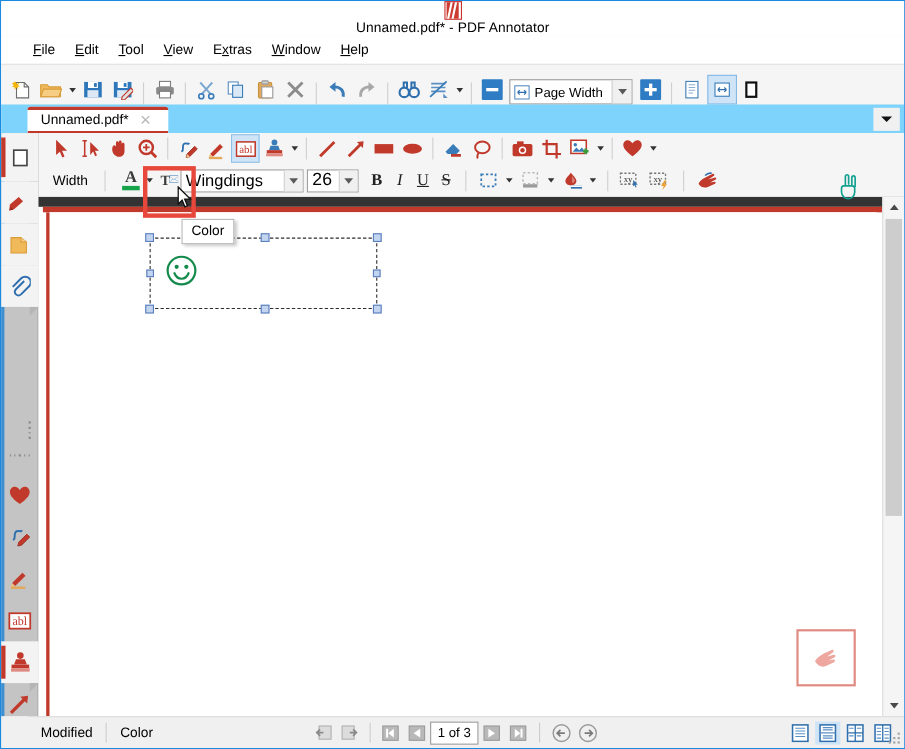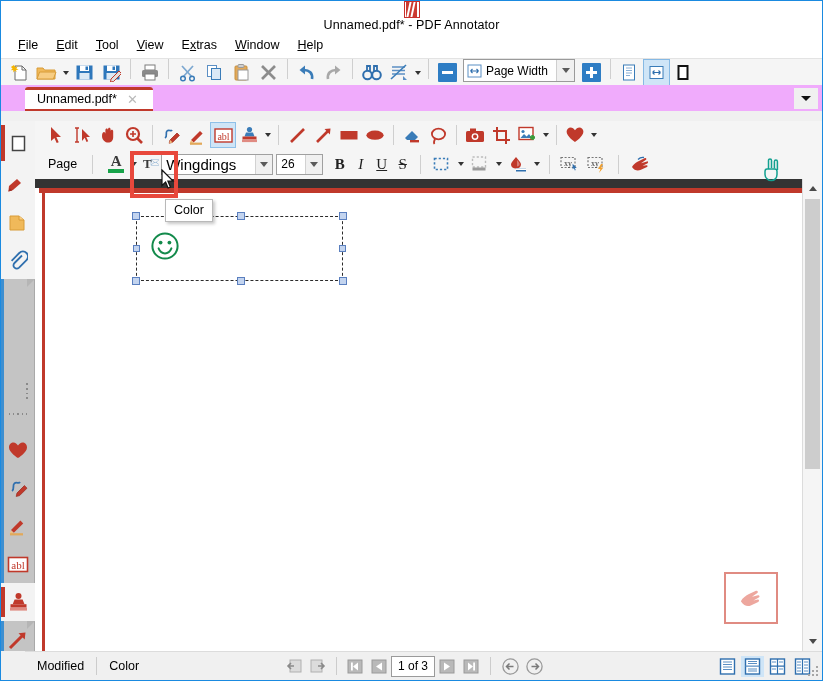--- a/index.html
+++ b/index.html
@@ -52,33 +52,33 @@
   .win-btn {
     width: 46px; height: 31px;
     display: flex; align-items: center; justify-content: center;
   }
   .win-btn svg { display: block; }
 
   
   .menubar {
     position: absolute; left: 0; top: 31px; right: 0; height: 26px;
     background: #ffffff;
-    display: flex; align-items: center; padding-left: 8px;
+    display: flex; align-items: center; padding-left: 20px;
   }
   .menu-item {
     padding: 4px 9px; font-size: 12.5px; color: #000; white-space: nowrap;
   }
   .menu-item u { text-decoration: underline; }
 
   
   .maintoolbar {
     position: absolute; left: 0; top: 57px; right: 0; height: 37px;
     background: #f5f5f5;
     border-top: 1px solid #e3e3e3;
-    display: flex; align-items: flex-start; padding-left: 5px;
+    display: flex; align-items: flex-end; padding-left: 5px;
   }
   .tb-btn {
     width: 27px; height: 27px;
     display: flex; align-items: center; justify-content: center;
     position: relative;
   }
   .tb-sep { width: 1px; height: 20px; background: #cfcfcf; margin: 0 5px; }
   .tb-caret {
     width: 11px; height: 27px;
     display: flex; align-items: center; justify-content: center;
@@ -104,22 +104,22 @@
     width: 19px; height: 19px; display:flex; align-items:center; justify-content:center;
     background: #2e7dc4; border-radius: 1px;
   }
   .sq-btn .pm-h { width: 11px; height: 2.5px; background:#fff; position:absolute; }
   .sq-btn .pm-v { width: 2.5px; height: 11px; background:#fff; position:absolute; }
 
   .tb-btn.active-blue { background: #cfe5f7; border: 1px solid #86b9e4; }
 
   
   .tabstrip {
-    position: absolute; left: 0; top: 84px; right: 0; height: 26px;
-    background: #f0abfc;
+    position: absolute; left: 0; top: 94px; right: 0; height: 26px;
+    background: #7dd3fc;
   }
   .doctab {
     position: absolute; left: 24px; top: 2px;
     height: 24px; min-width: 128px;
     background: #fff;
     border-top-left-radius: 3px; border-top-right-radius: 3px;
     display: flex; align-items: center; padding: 0 6px 0 12px;
     box-shadow: 0 -2px 0 #c0392b inset;
   }
   .doctab::before {
@@ -163,21 +163,21 @@
     display: flex; align-items: center; height: 21px; width: 112px;
     border: 1px solid #a0a0a0; background: #fff;
   }
   .fontcombo .fc-text { flex: 1; font-size: 15px; padding-left: 4px; }
   .fontcombo .fc-arrow { width: 17px; height: 19px; background: #f0f0f0;
                          display:flex; align-items:center; justify-content:center; border-left: 1px solid #d2d2d2; }
   .sizecombo {
     display: flex; align-items: center; height: 21px; width: 47px;
     border: 1px solid #a0a0a0; background: #fff; margin-left: 3px;
   }
-  .sizecombo .sc-text { flex: 1; font-size: 12px; padding-left: 4px; }
+  .sizecombo .sc-text { flex: 1; font-size: 16px; padding-left: 4px; }
   .sizecombo .sc-arrow { width: 17px; height: 19px; background: #f0f0f0;
                          display:flex; align-items:center; justify-content:center; border-left: 1px solid #d2d2d2; }
 
   .style-btn {
     width: 21px; height: 24px; display:flex; align-items:center; justify-content:center;
     font-family: "Liberation Serif", serif; font-size: 15px; color: #222;
   }
   .style-btn.b { font-weight: bold; }
   .style-btn.i { font-style: italic; }
   .style-btn.u { text-decoration: underline; }
@@ -639,21 +639,21 @@
       <svg width="20" height="18" viewBox="0 0 20 18">
         <path d="M10 16S1.6 10.6 1.6 5.8C1.6 3 3.6 1.4 5.6 1.4c1.8 0 3.4 1.4 4.4 2.8 1-1.4 2.6-2.8 4.4-2.8 2 0 4 1.6 4 4.4C18.4 10.6 10 16 10 16z" fill="#c0392b"></path>
       </svg>
     </div>
     <div class="tb-caret">
         <span class="caret"></span>
       </div>
   </div>
 
   <div class="fmttoolbar">
-    <div class="fmt-label">Page</div>
+    <div class="fmt-label">Width</div>
     <div class="fmt-sep"></div>
 
     <div class="colorbtn" style="margin-left:4px;">
       <span class="glyphA">A</span>
       <span class="swatch"></span>
     </div>
     <div class="tb-caret">
         <span class="caret"></span>
       </div>
 

